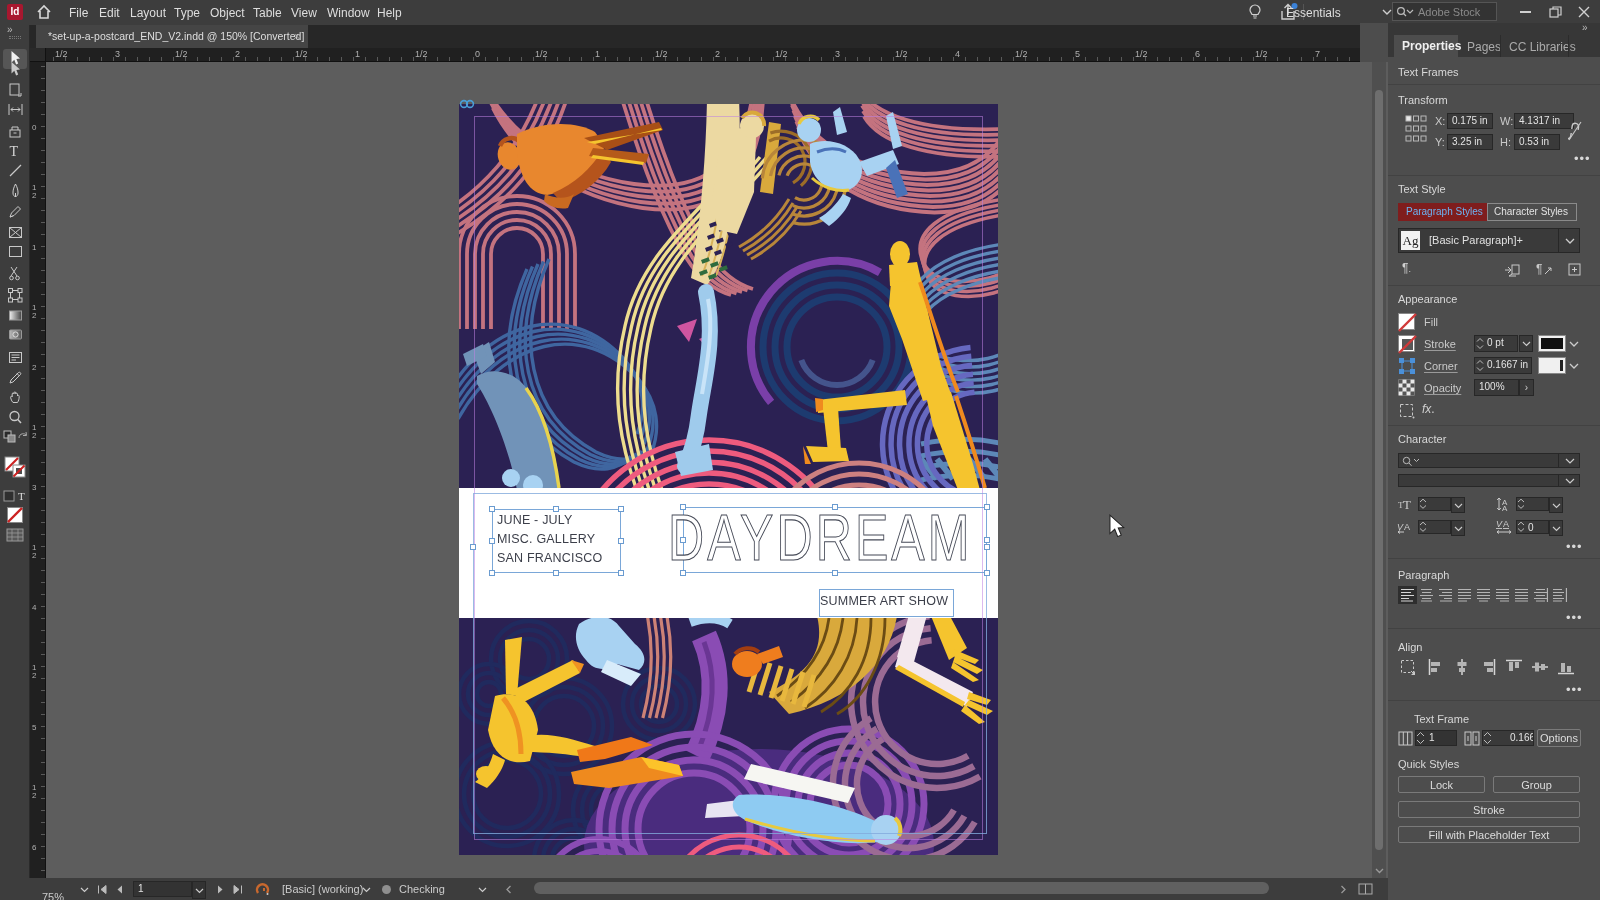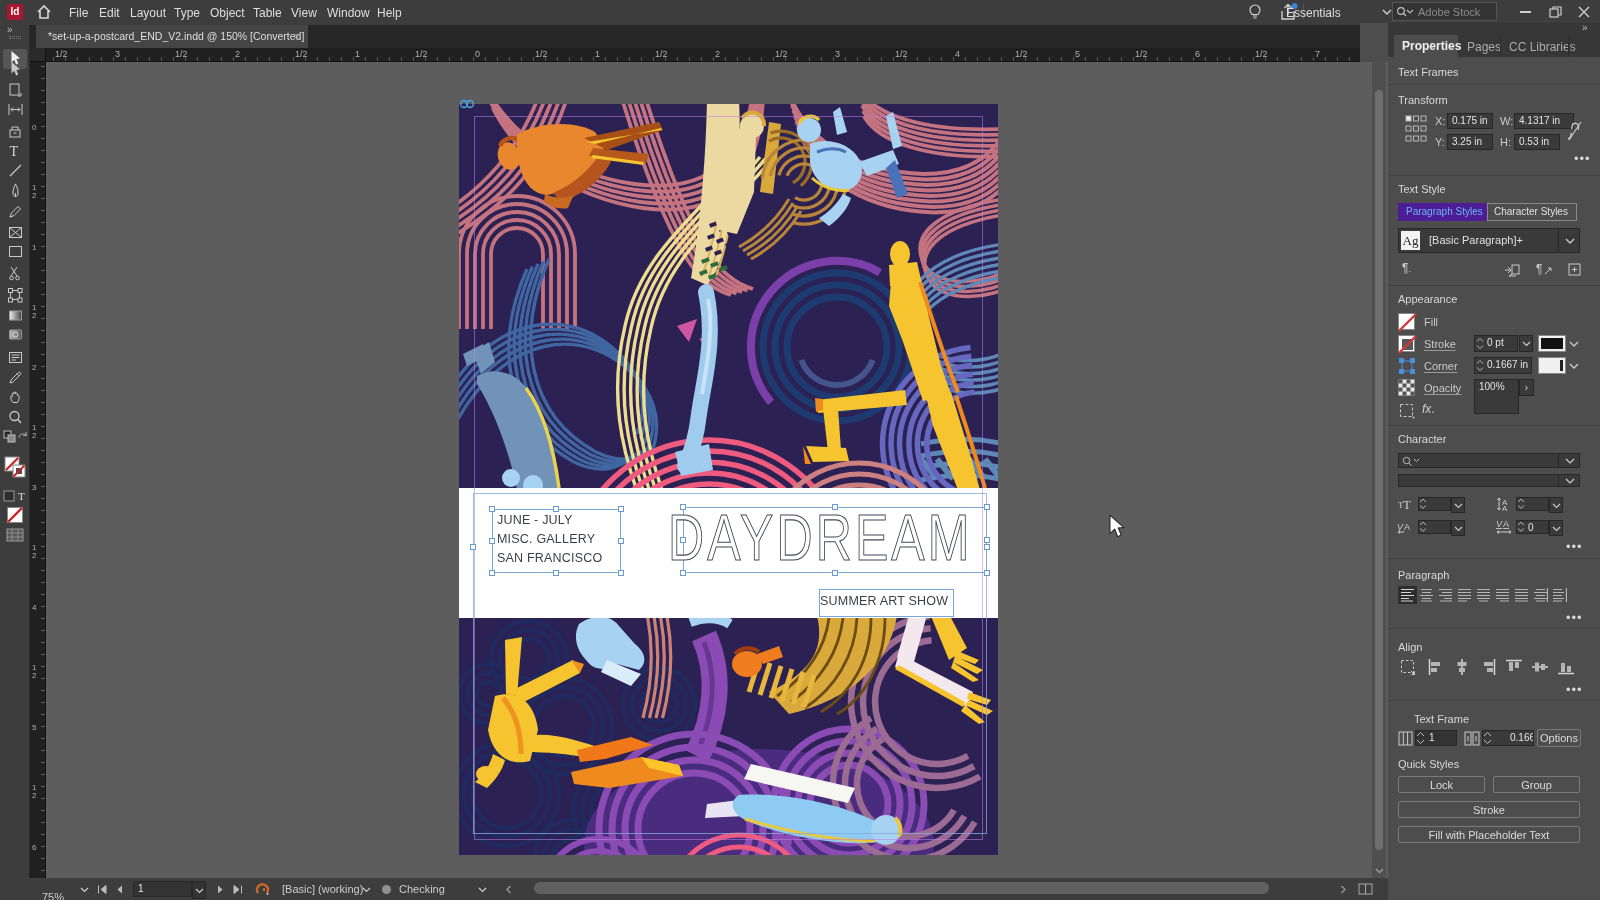--- a/index.html
+++ b/index.html
@@ -655,21 +655,21 @@
 <div class="inp" style="left:59px;top:111px;width:46px;height:16px;">3.25 in</div>
 <span class="lbl" style="left:112px;top:113px;">H:</span>
 <div class="inp" style="left:126px;top:111px;width:46px;height:16px;">0.53 in</div>
 <svg class="abs" style="left:180px;top:98px;" width="14" height="20" viewBox="0 0 14 20">
       <path d="M7 8 L7 5 A3.2 3.2 0 0 1 13.4 5 L13.4 8 M7 12 L7 15 A3.2 3.2 0 0 1 0.6 15 L0.6 12" stroke="#c9c9c9" stroke-width="1.4" fill="none" transform="translate(-3.5,0) rotate(8 7 10)"></path>
       <path d="M1 19 L13 1" stroke="#c9c9c9" stroke-width="1.1"></path>
     </svg>
 <span class="dots" style="left:186px;top:128px;">•••</span>
 <div class="divider" style="top:152px;"></div>
 <span class="lbl sechead" style="left:10px;top:160px;">Text Style</span>
-<div class="abs" style="left:10px;top:180px;width:89px;height:18px;background:#4c1d95;white-space:nowrap;">
+<div class="abs" style="left:10px;top:180px;width:89px;height:18px;background:#7f1d1d;white-space:nowrap;">
       <span style="position:absolute;left:8px;top:3px;color:#6cb3f2;font-size:10px;">Paragraph Styles</span>
     </div>
 <div class="abs" style="left:99px;top:180px;width:90px;height:18px;border:1px solid #8a8a8a;white-space:nowrap;">
       <span style="position:absolute;left:6px;top:2px;color:#e2e2e2;font-size:10px;">Character Styles</span>
     </div>
 <div class="abs" style="left:10px;top:205px;width:182px;height:25px;background:#3a3a3a;border:1px solid #272727;">
   <div class="abs" style="left:2px;top:2px;width:19px;height:19px;background:#f2f2f2;color:#222;font-family:'Liberation Serif';font-size:13px;text-align:center;line-height:19px;">Ag</div>
   <span class="abs" style="left:30px;top:5px;color:#e0e0e0;">[Basic Paragraph]+</span>
   <div class="abs" style="left:159px;top:0px;width:1px;height:23px;background:#272727;"></div>
   <svg class="abs" style="left:166px;top:9px;" width="10" height="7" viewBox="0 0 10 7">
@@ -743,21 +743,21 @@
         <rect x="8.5" y="0.5" width="4" height="4"></rect>
         <rect x="4.5" y="4.5" width="4" height="4"></rect>
         <rect x="12.5" y="4.5" width="4" height="4"></rect>
         <rect x="0.5" y="8.5" width="4" height="4"></rect>
         <rect x="8.5" y="8.5" width="4" height="4"></rect>
         <rect x="4.5" y="12.5" width="4" height="4"></rect>
         <rect x="12.5" y="12.5" width="4" height="4"></rect>
       </g>
     </svg>
 <span class="lbl lnk" style="left:36px;top:359px;">Opacity</span>
-<div class="inp" style="left:86px;top:356px;width:45px;height:35px;">100%</div>
+<div class="inp" style="left:86px;top:356px;width:45px;height:17px;">100%</div>
 <div class="abs" style="left:131px;top:356px;width:15px;height:17px;background:#3a3a3a;border:1px solid #272727;color:#ccc;font-size:10px;text-align:center;line-height:15px;">›</div>
 <svg class="abs" style="left:11px;top:380px;" width="16" height="16" viewBox="0 0 16 16">
       <rect x="1.5" y="1.5" width="12" height="12" stroke="#c9c9c9" stroke-dasharray="3 2" fill="none"></rect>
       <circle cx="14.5" cy="14.5" r="1" fill="#c9c9c9"></circle>
     </svg>
 <span class="abs" style="left:34px;top:379px;color:#d0d0d0;font-size:12px;font-style:italic;">fx<span style="font-style:normal;">.</span></span>
 <div class="divider" style="top:402px;"></div>
 <span class="lbl sechead" style="left:10px;top:410px;">Character</span>
 <div class="abs" style="left:10px;top:430px;width:182px;height:15px;background:#3a3a3a;border:1px solid #272727;">
   <svg class="abs" style="left:3px;top:2px;" width="20" height="11" viewBox="0 0 20 11">

